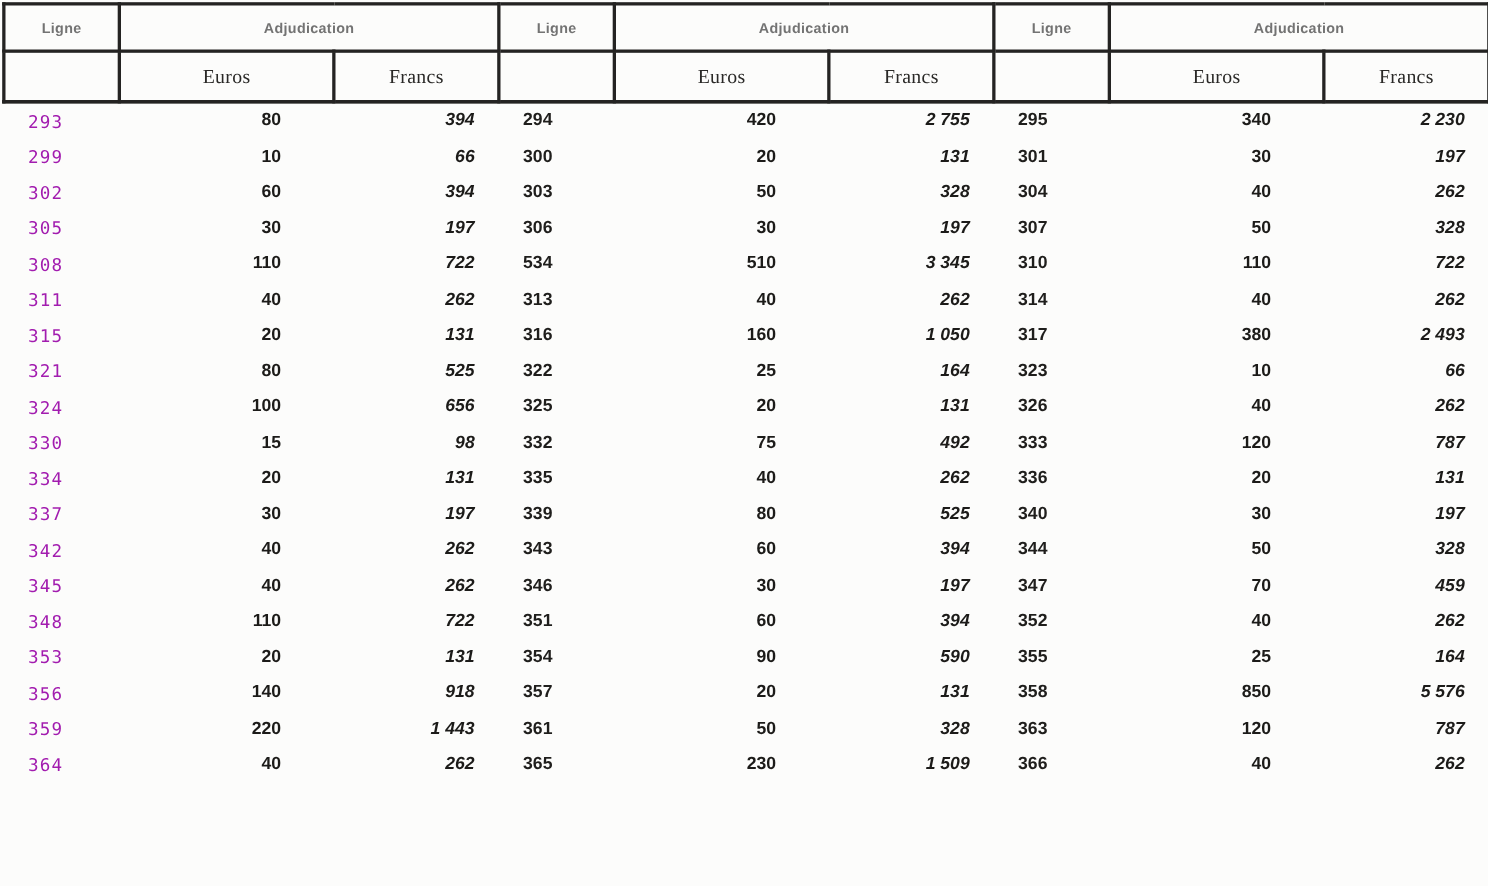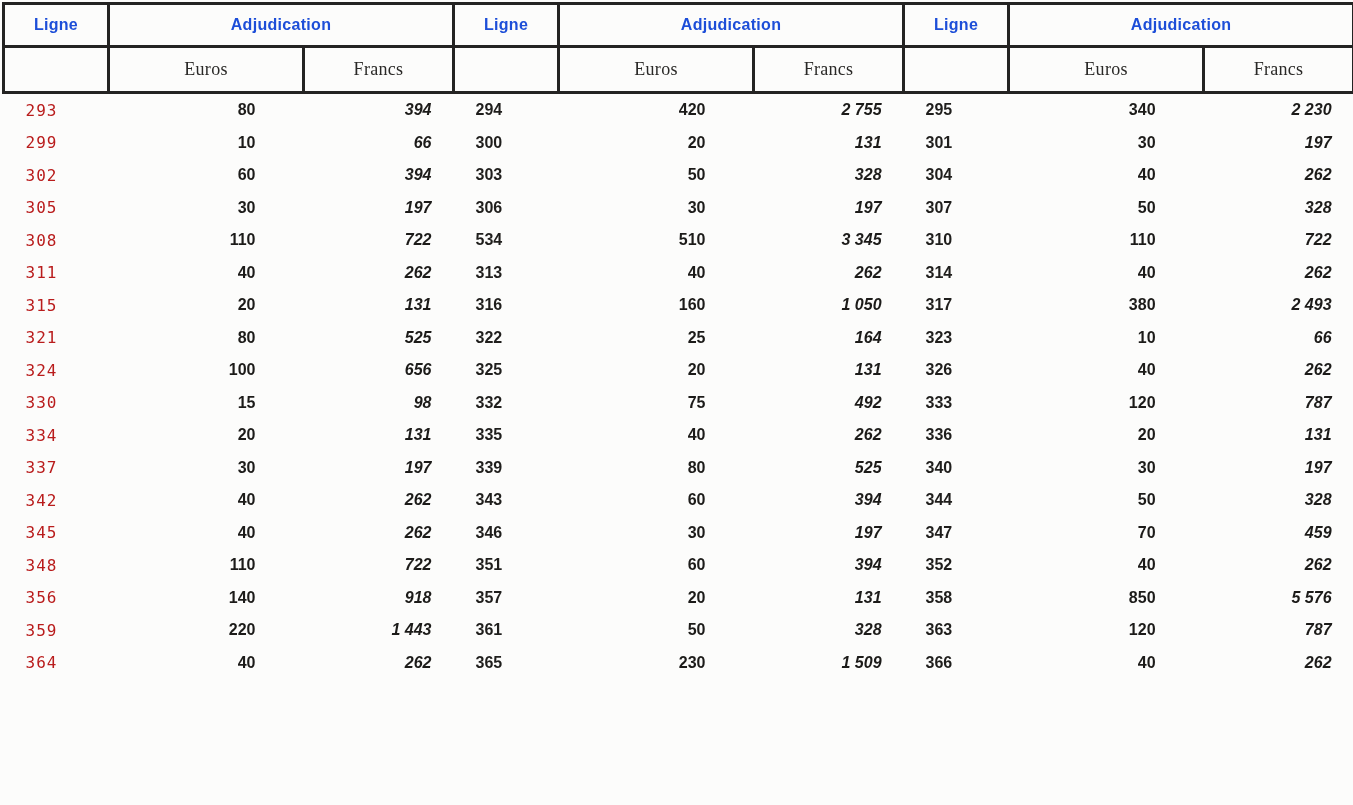--- a/index.html
+++ b/index.html
@@ -26,23 +26,23 @@
   }
   
   col.c-ligne  { width: 105px; }
   col.c-euros  { width: 195px; }
   col.c-francs { width: 150px; }
 
   thead th {
     border: 3px solid #242322;
     background: #fcfcfb;
     font-weight: bold;
-    font-size: 16px;
+    font-size: 13px;
     letter-spacing: 0.3px;
-    color: #1d4ed8;
+    color: #737373;
   }
   thead tr.h-top th    { height: 38px; }
   thead tr.h-bottom th { height: 41px; font-weight: normal; font-family: "Liberation Serif", serif; font-size: 18px; color: #2a2927; }
 
   tbody td {
     height: 32.5px;
     padding: 0;
     font-size: 16px;
     white-space: nowrap;
     vertical-align: middle;
@@ -50,21 +50,21 @@
   td.ligne {
     text-align: left;
     padding-left: 22px;
     font-weight: bold;
     color: #1f1e1c;
   }
   
   td.ligne.faded {
     font-family: "DejaVu Sans Mono", monospace;
     font-weight: 500;
-    color: #b91c1c;
+    color: #a21caf;
     letter-spacing: 1px;
   }
   td.euros {
     text-align: right;
     padding-right: 48px;
     font-weight: bold;
     color: #1c1b19;
   }
   td.francs {
     text-align: right;
@@ -271,20 +271,31 @@
           <td class="euros">110</td>
           <td class="francs">722</td>
           <td class="ligne">351</td>
           <td class="euros">60</td>
           <td class="francs">394</td>
           <td class="ligne">352</td>
           <td class="euros">40</td>
           <td class="francs">262</td>
         </tr>
         <tr>
+          <td class="ligne faded">353</td>
+          <td class="euros">20</td>
+          <td class="francs">131</td>
+          <td class="ligne">354</td>
+          <td class="euros">90</td>
+          <td class="francs">590</td>
+          <td class="ligne">355</td>
+          <td class="euros">25</td>
+          <td class="francs">164</td>
+        </tr>
+        <tr>
           <td class="ligne faded">356</td>
           <td class="euros">140</td>
           <td class="francs">918</td>
           <td class="ligne">357</td>
           <td class="euros">20</td>
           <td class="francs">131</td>
           <td class="ligne">358</td>
           <td class="euros">850</td>
           <td class="francs">5 576</td>
         </tr>

